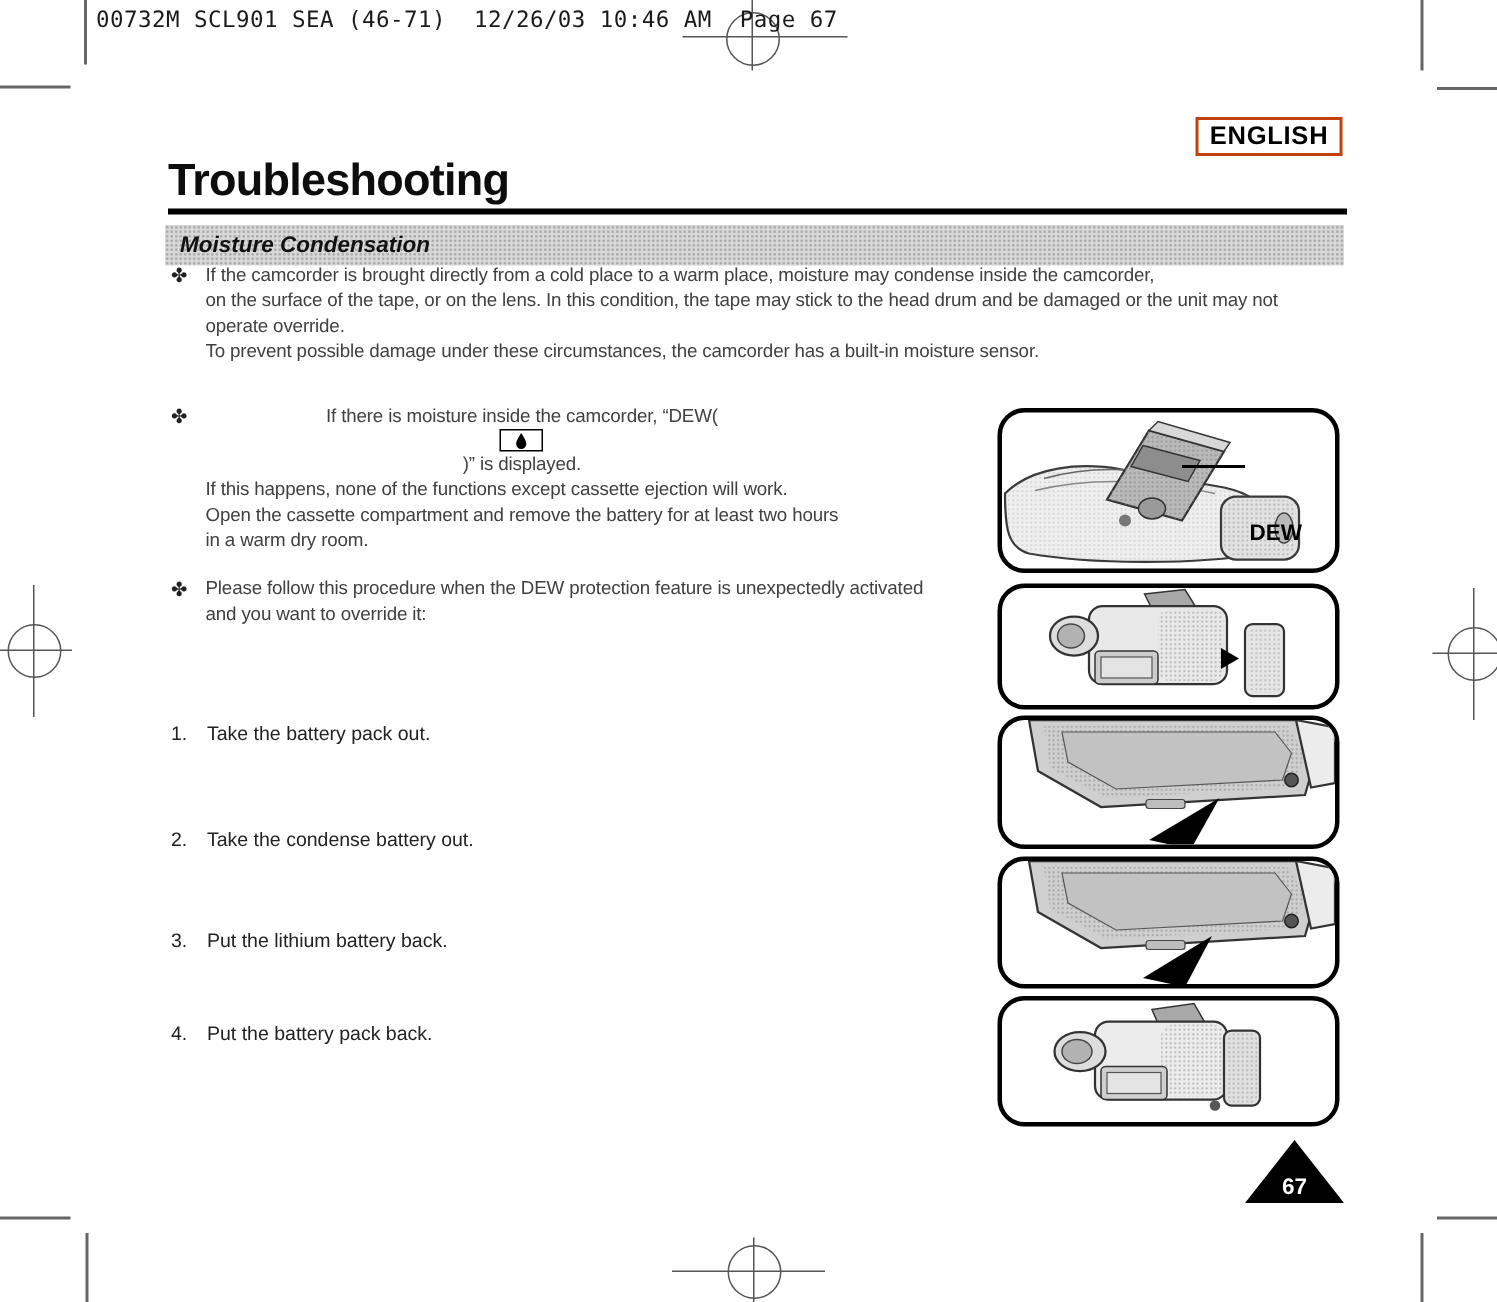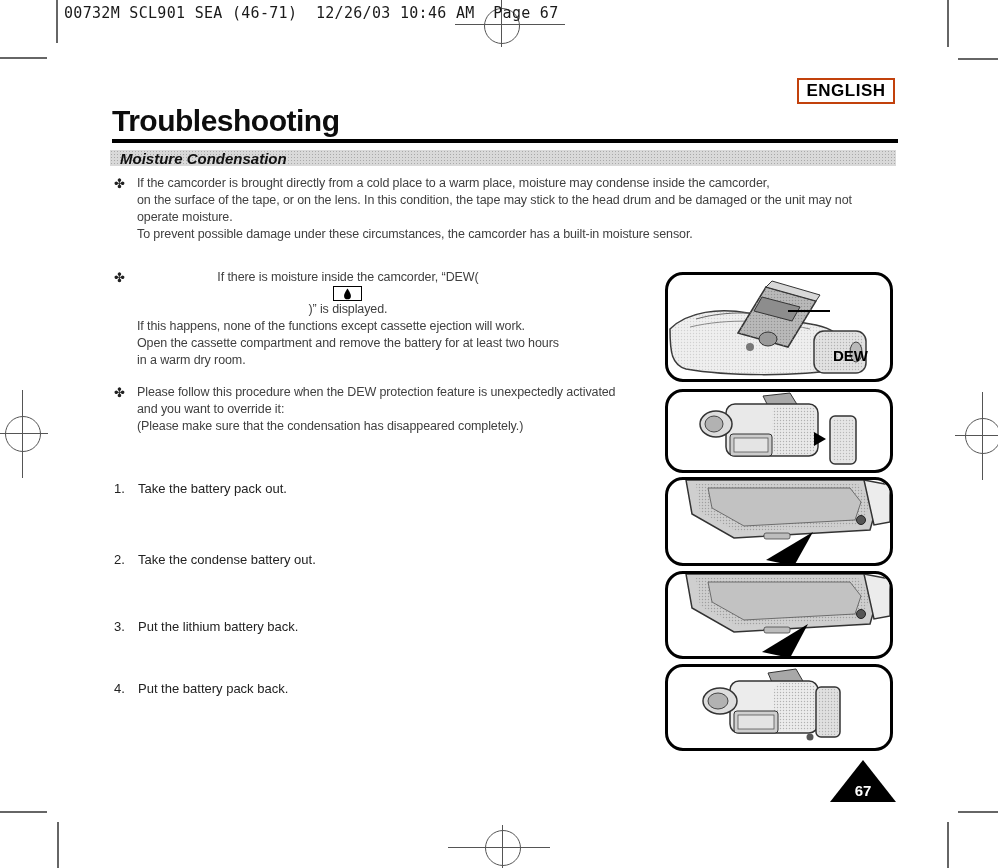--- a/index.html
+++ b/index.html
@@ -23,21 +23,21 @@
     position:absolute; left:797px; top:78px; width:94px; height:22px;
     border:2px solid #c2410c; display:flex; align-items:center; justify-content:center;
     font-weight:bold; font-size:17px; letter-spacing:0.5px; color:#000;
   }
   .page-title {
     position:absolute; left:112px; top:104px;
     font-size:30px; font-weight:bold; letter-spacing:-0.5px; color:#0d0d0d;
   }
   .title-rule { position:absolute; left:112px; top:139px; width:786px; height:4px; background:#000; }
   .section-bar {
-    position:absolute; left:110px; top:150px; width:786px; height:16px;
+    position:absolute; left:110px; top:150px; width:786px; height:27px;
     background-color:#d9d9d9;
     background-image:radial-gradient(circle,#a9a9a9 0.8px,rgba(0,0,0,0) 0.9px);
     background-size:3px 3px;
     display:flex; align-items:center;
   }
   .section-title { font-style:italic; font-weight:bold; font-size:15px; padding-left:10px; color:#111; }
   
   .bullet { position:absolute; left:114px; display:flex; }
   .bmark { width:23px; font-size:13px; line-height:17px; color:#222; flex:0 0 23px; }
   .btext { font-size:12.5px; line-height:17px; color:#404040; letter-spacing:-0.1px; }
@@ -104,21 +104,21 @@
   <div class="title-rule"></div>
   <div class="section-bar">
     <span class="section-title">Moisture Condensation</span>
   </div>
 
   <div class="bullet" style="top:175px;">
     <span class="bmark">✤</span>
     <div class="btext">
       <div>If the camcorder is brought directly from a cold place to a warm place, moisture may condense inside the camcorder,</div>
       <div>on the surface of the tape, or on the lens. In this condition, the tape may stick to the head drum and be damaged or the unit may not</div>
-      <div>operate moisture.</div>
+      <div>operate override.</div>
       <div>To prevent possible damage under these circumstances, the camcorder has a built-in moisture sensor.</div>
     </div>
   </div>
 
   <div class="bullet" style="top:269px;">
     <span class="bmark">✤</span>
     <div class="btext">
       <div class="inlinebits">
         <span>If there is moisture inside the camcorder, “DEW(</span>
         <span class="dewbox">
@@ -132,21 +132,20 @@
       <div>Open the cassette compartment and remove the battery for at least two hours</div>
       <div>in a warm dry room.</div>
     </div>
   </div>
 
   <div class="bullet" style="top:384px;">
     <span class="bmark">✤</span>
     <div class="btext">
       <div>Please follow this procedure when the DEW protection feature is unexpectedly activated</div>
       <div>and you want to override it:</div>
-      <div>(Please make sure that the condensation has disappeared completely.)</div>
     </div>
   </div>
 
   <div class="step" style="top:480px;">
     <span class="stepnum">1.</span>
     <span>Take the battery pack out.</span>
   </div>
   <div class="step" style="top:551px;">
     <span class="stepnum">2.</span>
     <span>Take the condense battery out.</span>

